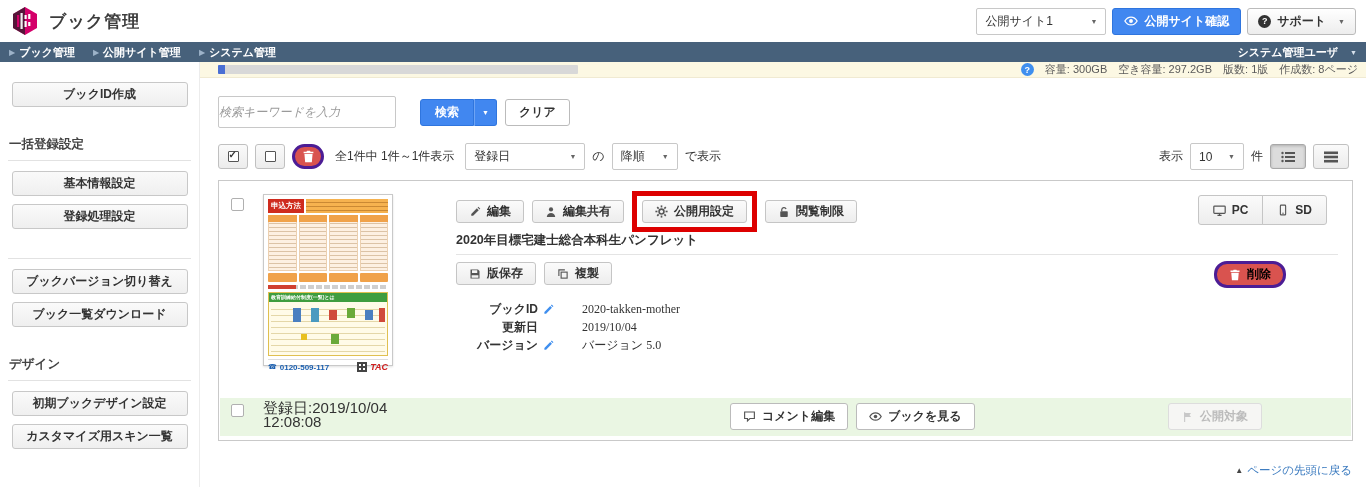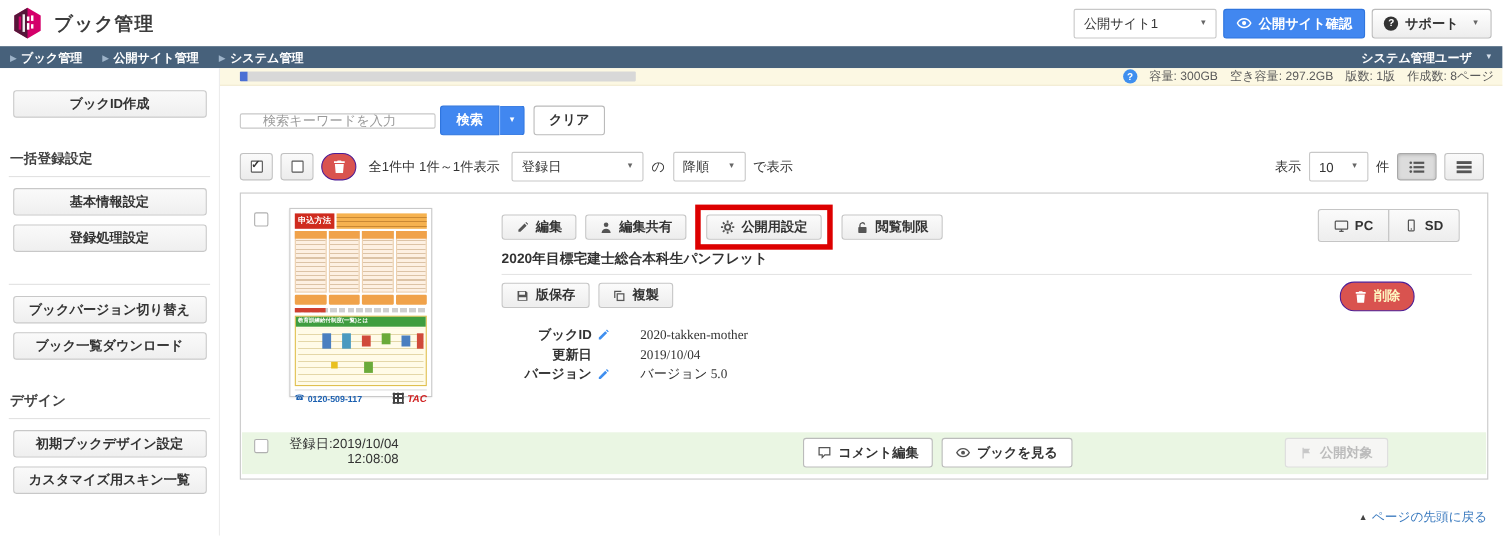--- a/index.html
+++ b/index.html
@@ -34,33 +34,33 @@
   
   .sidebar { position:absolute; left:0; top:62px; bottom:0; width:200px; background:#fff; border-right:1px solid #ececec; padding-top:20px; }
   .side-btn { width:176px; height:25px; margin:0 auto 8px; background:linear-gradient(#fafafa,#efefef); border:1px solid #c8c8c8; border-radius:3px; display:flex; align-items:center; justify-content:center; font-size:12px; font-weight:bold; color:#333; }
   .side-section { margin-top:29px; }
   .side-heading { padding:0 9px 7px; font-size:12.5px; font-weight:bold; color:#444; }
   .side-divider { border-top:1px solid #e2e2e2; margin:0 8px 10px; }
 
   
   .main { position:absolute; left:200px; top:78px; right:0; bottom:0; padding:18px 13px 0 18px; }
   .search-row { display:flex; align-items:center; }
-  .search-input { width:178px; height:14px; border:1px solid #c8c8c8; border-radius:2px; padding:0 20px; font-size:12px; color:#333; font-family:inherit; }
+  .search-input { width:178px; height:32px; border:1px solid #c8c8c8; border-radius:2px; padding:0 0; font-size:12px; color:#333; font-family:inherit;font-style:italic; }
   .search-input::placeholder { color:#9a9a9a; }
-  .split { display:flex; margin-left:4px; }
+  .split { display:flex; margin-left:24px; }
   .split-main { height:27px; background:#4187f0; border:1px solid #2f75de; border-radius:3px 0 0 3px; color:#fff; font-size:12px; font-weight:bold; display:flex; align-items:center; padding:0 14px; }
   .split-caret { height:27px; width:23px; background:#4187f0; border:1px solid #2f75de; border-left:1px solid #6ea4f5; border-radius:0 3px 3px 0; display:flex; align-items:center; justify-content:center; color:#fff; font-size:7px; }
   .btn-clear { margin-left:8px; height:27px; background:#fff; border:1px solid #bbb; border-radius:3px; padding:0 13px; font-size:12px; font-weight:bold; color:#333; display:flex; align-items:center; }
 
   .controls-row { margin-top:15px; display:flex; align-items:center; justify-content:space-between; }
   .controls-left { display:flex; align-items:center; gap:7px; }
   .sq-btn { width:30px; height:25px; background:linear-gradient(#fafafa,#ececec); border:1px solid #c0c0c0; border-radius:3px; display:flex; align-items:center; justify-content:center; }
   .cb { width:11px; height:11px; border:1px solid #555; border-radius:1px; background:#fff; position:relative; }
   .cb.checked::after { content:"✓"; position:absolute; top:-3px; left:0; font-size:10px; font-weight:bold; color:#333; }
-  .btn-danger { background:#d9534f; border:1px solid #4c1d95; border-radius:13px; color:#fef9c3; display:flex; align-items:center; justify-content:center; }
+  .btn-danger { background:#d9534f; border:3px solid #4c1d95; border-radius:13px; color:#000000; display:flex; align-items:center; justify-content:center; }
   .trash-btn { width:32px; height:25px; }
   .count-text { font-size:12px; color:#333; margin:0 4px; }
   .txt12 { font-size:12px; color:#333; }
   .controls-right { display:flex; align-items:center; gap:7px; margin-right:4px; }
   .view-btn { width:36px; height:25px; background:linear-gradient(#fafafa,#ececec); border:1px solid #c0c0c0; border-radius:3px; display:flex; align-items:center; justify-content:center; }
   .view-btn.active { background:#dcdcdc; border-color:#a8a8a8; box-shadow:inset 0 1px 3px rgba(0,0,0,.2); }
 
   
   .book-box { position:relative; margin-top:10px; height:261px; border:1px solid #c9c9c9; background:#fff; }
   .row-check { position:absolute; width:13px; height:13px; border:1px solid #b0b0b0; border-radius:2px; background:#fff; }
@@ -110,21 +110,21 @@
   .t-footer { margin-top:3px; border-top:1px solid #ddd; padding-top:2px; display:flex; align-items:center; gap:3px; }
   .t-phone { color:#1a5fb0; font-size:8px; font-weight:bold; white-space:nowrap; }
   .t-phoneicon { color:#1a5fb0; font-size:7px; }
   .t-qr { width:10px; height:10px; margin-left:auto;
     background-image:repeating-linear-gradient(0deg,#444 0 2px,transparent 2px 4px), repeating-linear-gradient(90deg,#444 0 2px,#fff 2px 4px); }
   .t-brand { color:#d02020; font-size:9px; font-weight:bold; font-style:italic; }
 
   
   .green-row { position:absolute; left:1px; right:1px; bottom:4px; height:38px; background:#eaf6e3; }
   .g-check { left:11px; top:6px; }
-  .g-date { position:absolute; left:43px; top:3px; font-size:12px; color:#333; line-height:14px;text-align:right; }
+  .g-date { position:absolute; left:43px; top:3px; font-size:15px; color:#333; line-height:14px; }
   .g-actions { position:absolute; left:510px; top:5px; display:flex; gap:8px; }
   .btn-white { height:27px; background:#fff; border:1px solid #bbb; border-radius:3px; display:flex; align-items:center; gap:6px; padding:0 12px; font-size:12px; font-weight:bold; color:#333; }
   .g-publish { position:absolute; right:89px; top:5px; height:27px; background:#f6f6f4; border:1px solid #ddd; border-radius:3px; display:flex; align-items:center; gap:6px; padding:0 13px; font-size:12px; font-weight:bold; color:#bcbcbc; }
   .g-publish .icon { color:#c8c8c8; }
 
   .back-top { position:absolute; right:14px; bottom:9px; display:flex; align-items:center; gap:4px; font-size:11.5px; color:#3a7abf; }
   .back-top .tri { font-size:8px; color:#444; }
 </style>
 </head>
 <body>

